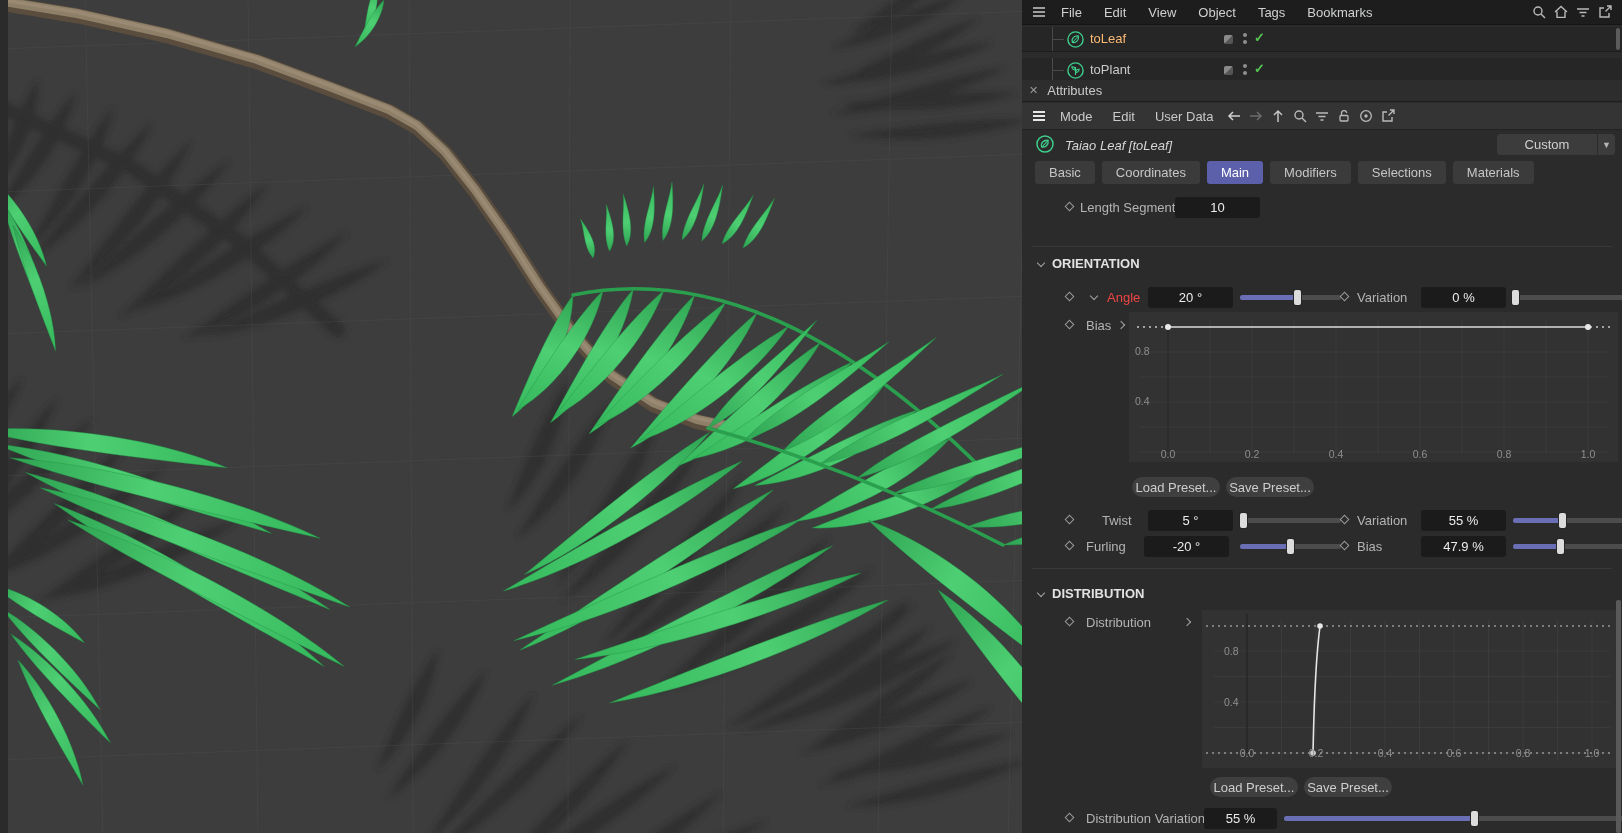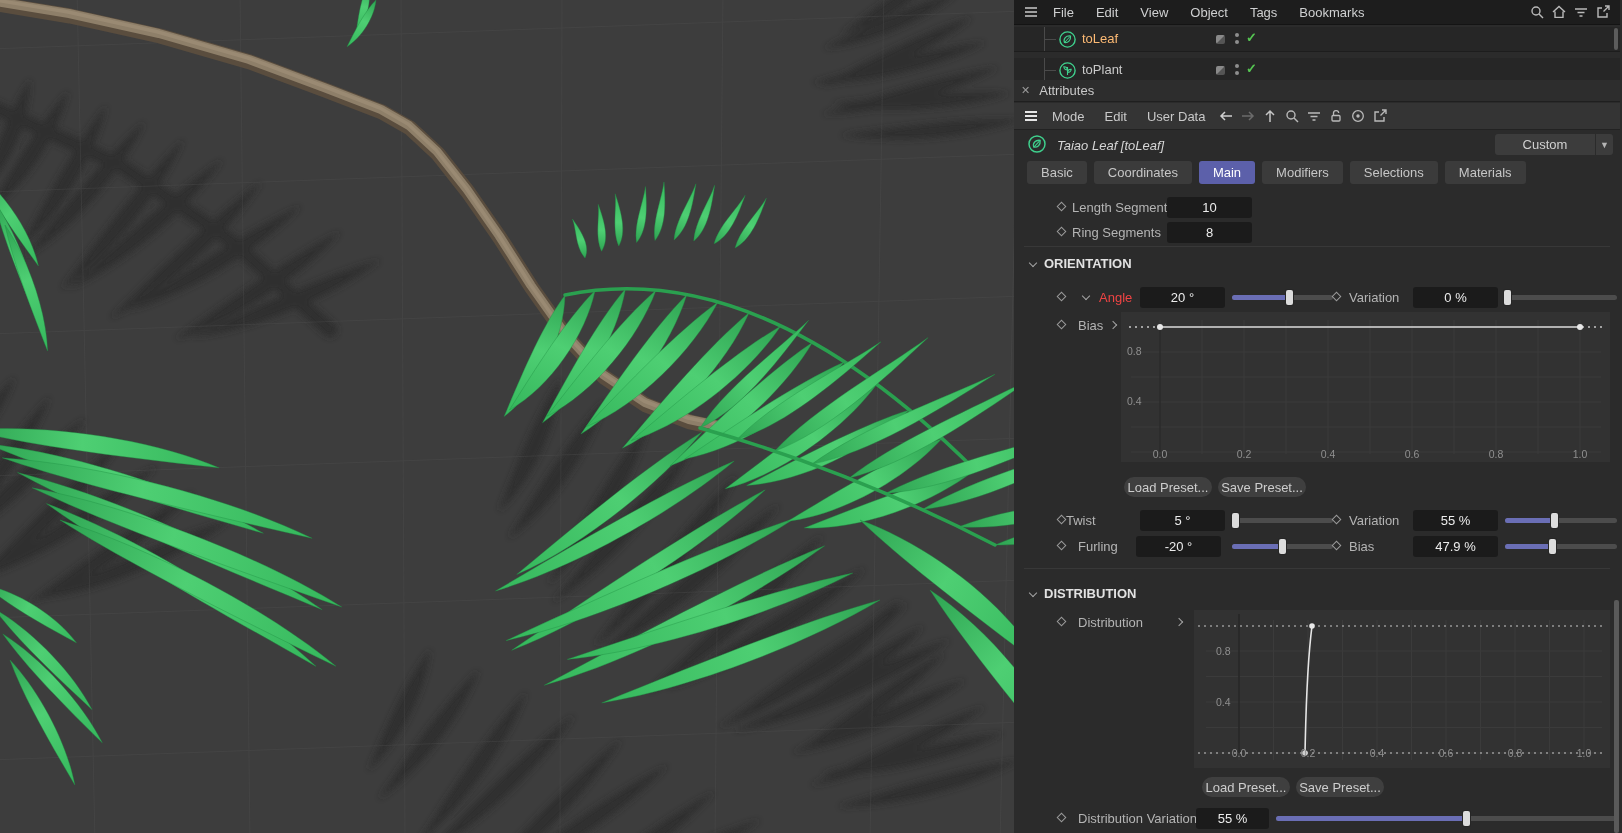--- a/index.html
+++ b/index.html
@@ -1,18 +1,18 @@
 <!DOCTYPE html>
 <html><head>
 <meta charset="utf-8">
 <style>
   html,body{margin:0;padding:0;background:#111;}
   *{box-sizing:border-box;}
   .app{width:1622px;height:833px;display:flex;font-family:"Liberation Sans",sans-serif;
-       font-size:13px;color:#c9c9c9;overflow:hidden;position:relative;background:#2b2b2b;}
+       font-size:13px;color:#c9c9c9;overflow:hidden;position:relative;background:#2b2b2b;padding-left:8px;}
   .viewport{width:1014px;height:833px;background:#3d3d3d;position:relative;border-right:2px solid #1b1b1b;}
   .viewport svg{display:block;}
   .panel{width:606px;height:833px;position:relative;background:#2b2b2b;overflow:hidden;}
 
   
   .menubar{position:absolute;left:0;top:0;width:100%;height:25px;background:#1d1d1d;
            display:flex;align-items:center;padding:0 6px;border-bottom:1px solid #141414;}
   .menubar .mitem{padding:0 11px;color:#cfd0d1;cursor:default;}
   .menubar .spacer{flex:1;}
   .icon16{width:16px;height:16px;display:inline-block;flex:0 0 auto;}
@@ -610,25 +610,20 @@
       <span class="tab">Modifiers</span>
       <span class="tab">Selections</span>
       <span class="tab">Materials</span>
     </div>
 
     <div class="row" style="left:0;top:197px;width:100%;">
       <span class="dia" style="left:44px;"></span>
       <span class="plabel" style="left:58px;">Length Segments</span>
       <span class="field" style="left:153px;width:85px;">10</span>
     </div>
-    <div class="row" style="left:0;top:222px;width:100%;">
-      <span class="dia" style="left:44px;"></span>
-      <span class="plabel" style="left:58px;">Ring Segments</span>
-      <span class="field" style="left:153px;width:85px;">8</span>
-    </div>
 
     <div class="sep" style="top:246px;"></div>
 
     <div class="sechead" style="left:16px;top:254px;">
       <span class="chev down"></span>
       <span>ORIENTATION</span>
     </div>
 
     <div class="row" style="left:0;top:287px;width:100%;">
       <span class="dia" style="left:44px;"></span>
@@ -676,21 +671,21 @@
           <text x="459" y="146" text-anchor="middle">1.0</text>
         </g>
       </svg>
     </div>
 
     <div class="btn" style="left:110px;top:477px;width:88px;">Load Preset...</div>
     <div class="btn" style="left:204px;top:477px;width:88px;">Save Preset...</div>
 
     <div class="row" style="left:0;top:510px;width:100%;">
       <span class="dia" style="left:44px;"></span>
-      <span class="plabel" style="left:52px;">Twist</span>
+      <span class="plabel" style="left:80px;">Twist</span>
       <span class="field" style="left:126px;width:85px;">5 °</span>
       <span class="slider" style="left:218px;width:101px;">
           <span class="fill" style="width: 4%;"></span>
           <span class="thumb" style="left: calc(4% - 4px);"></span>
         </span>
       <span class="dia" style="left:319px;"></span>
       <span class="plabel" style="left:335px;">Variation</span>
       <span class="field" style="left:399px;width:85px;">55 %</span>
       <span class="slider" style="left:491px;width:112px;">
           <span class="fill" style="width: 45%;"></span>

